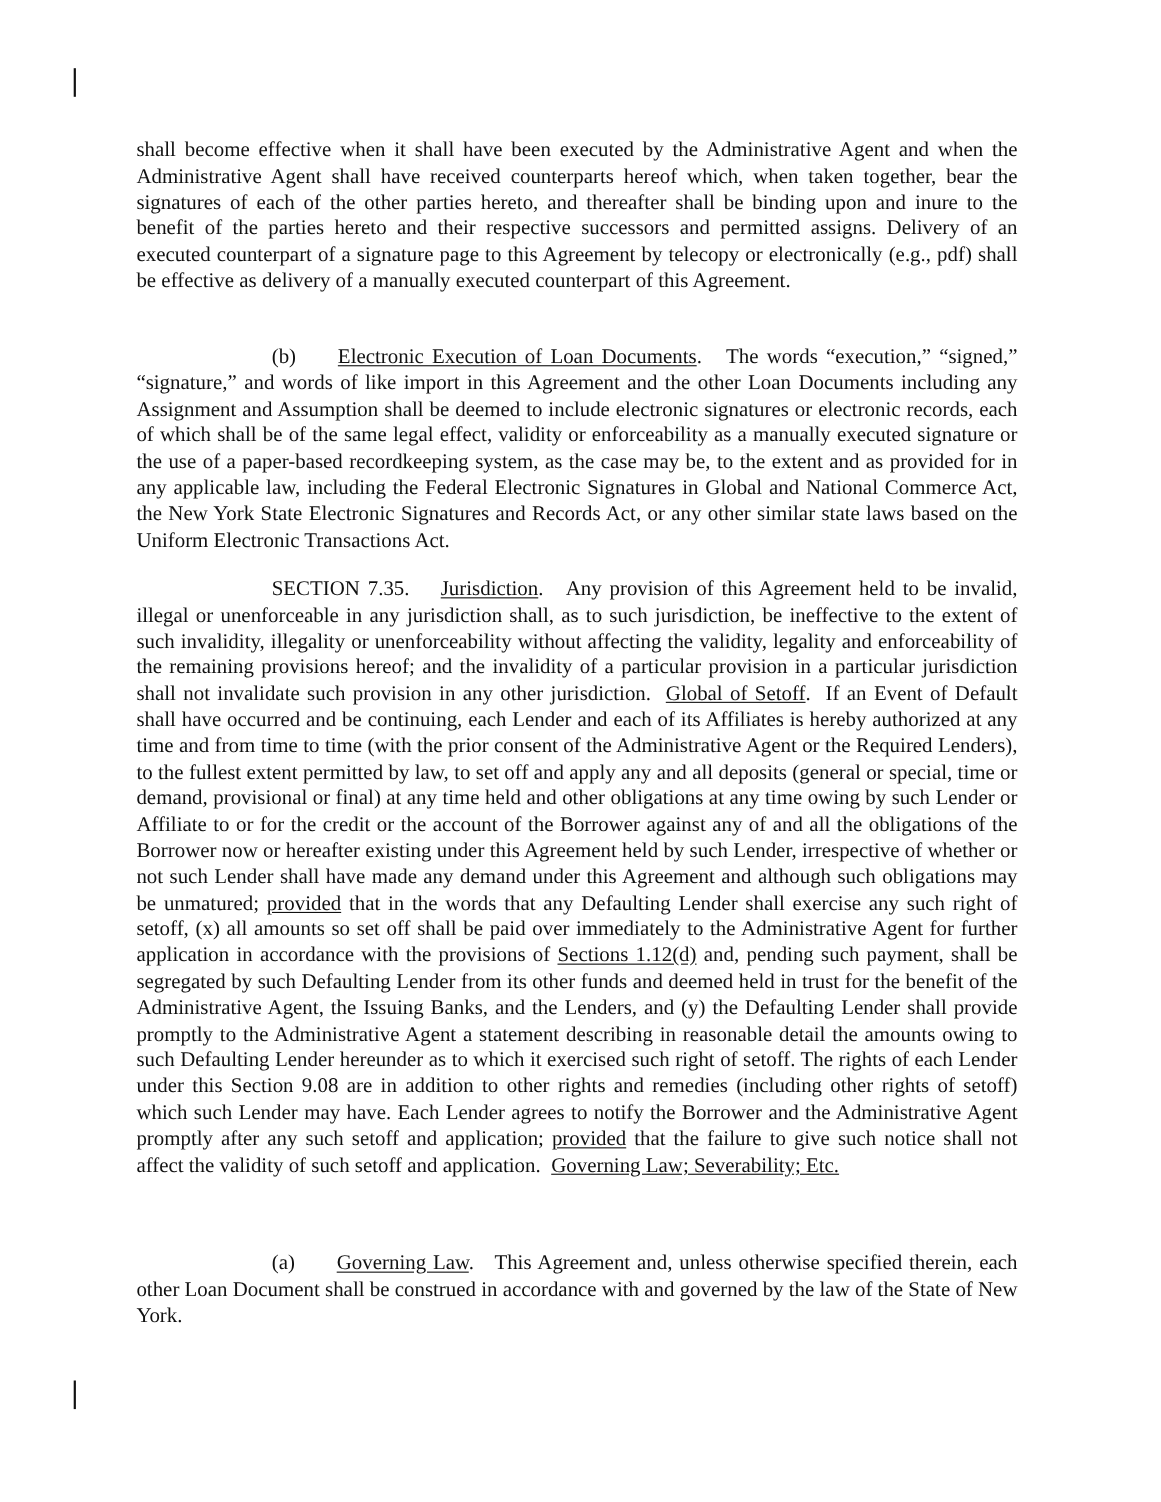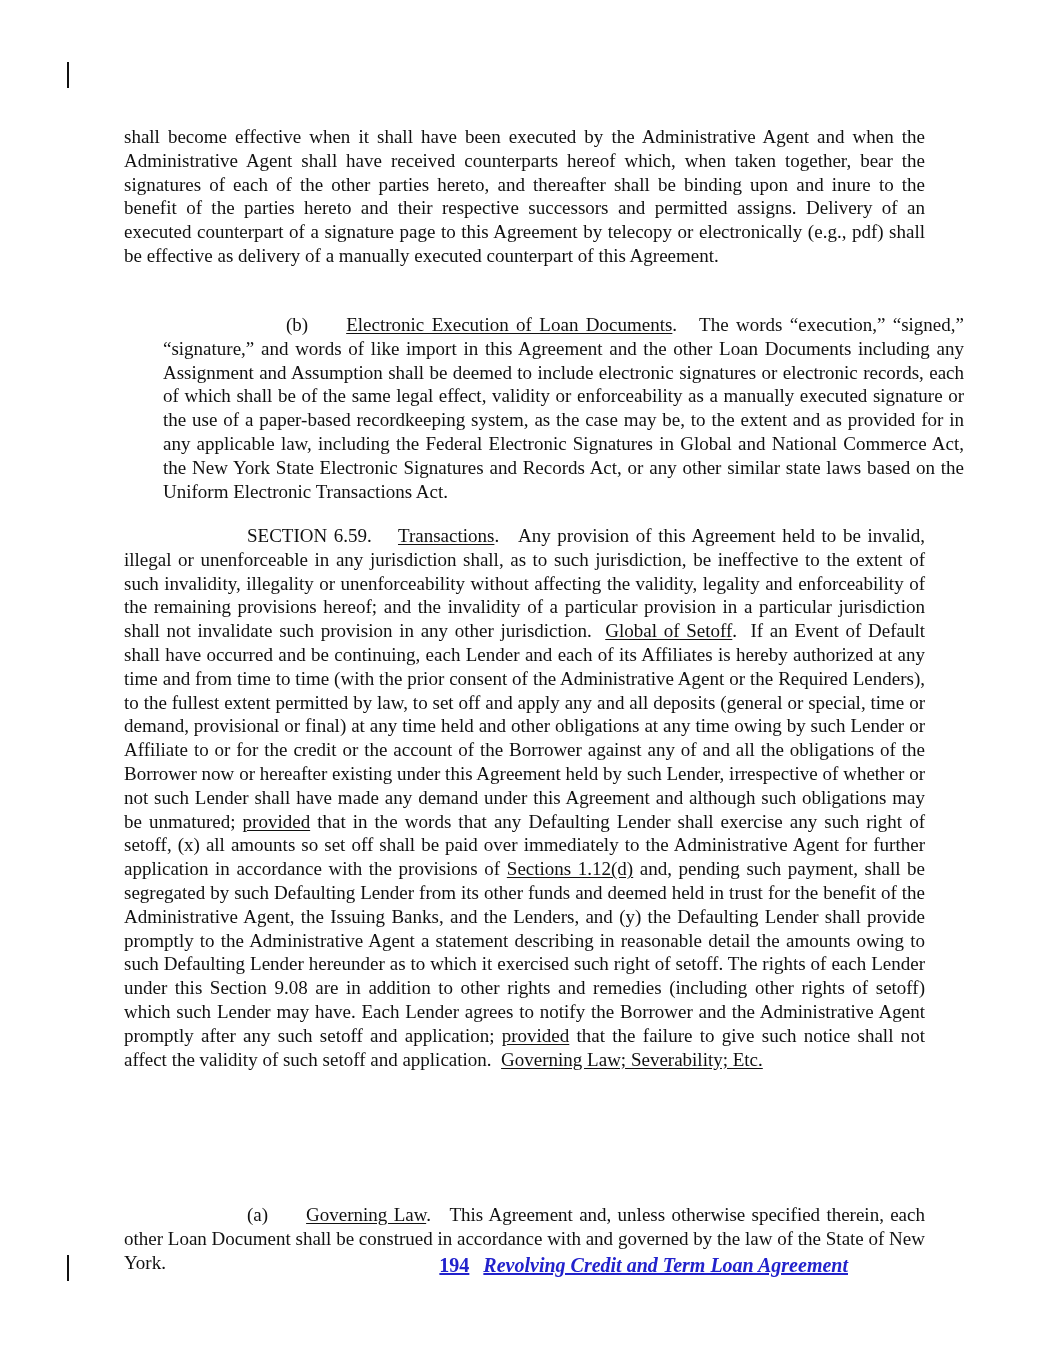--- a/index.html
+++ b/index.html
@@ -11,23 +11,23 @@
   .body-text {
     position: absolute; left: 124px; width: 801px;
     font-family: "Liberation Serif", serif; font-size: 19px; line-height: 23.8px;
     color: #111; text-align: justify;
   }
   .para { margin: 0; text-align: justify; }
   .indent { display: inline-block; width: 123px; }
   .tabgap { display: inline-block; width: 38px; }
   .u { text-decoration: underline; text-underline-offset: 2px; }
   #p1 { top: 125px; }
-  #p2 { top: 313px; margin-left: 39px; }
+  #p2 { top: 313px; }
   #p3 { top: 524px; }
-  #p4 { top: 1203px; }
+  #p4 { top: 1137px; }
   .footer {
     position: absolute; top: 1254px; right: 104px;
     font-family: "Liberation Serif", serif; font-size: 20px; font-weight: bold; color: #2222cc;
     white-space: nowrap;
   }
   .footer a { color: #2222cc; text-decoration: underline; cursor: pointer; }
   .footer .title { font-style: italic; margin-left: 14px; }
 </style>
 </head>
 <body>
@@ -42,22 +42,22 @@
 
   <div class="body-text" id="p2">
     <p class="para">
       <span class="indent"></span><span>(b)</span><span class="tabgap"></span><span class="u">Electronic Execution of Loan Documents</span>.&nbsp;&nbsp;
       <span>The words “execution,” “signed,” “signature,” and words of like import in this Agreement and the other Loan Documents including any Assignment and Assumption shall be deemed to include electronic signatures or electronic records, each of which shall be of the same legal effect, validity or enforceability as a manually executed signature or the use of a paper-based recordkeeping system, as the case may be, to the extent and as provided for in any applicable law, including the Federal Electronic Signatures in Global and National Commerce Act, the New York State Electronic Signatures and Records Act, or any other similar state laws based on the Uniform Electronic Transactions Act.</span>
     </p>
   </div>
 
   <div class="body-text" id="p3">
     <p class="para">
-      <span class="indent"></span><span>SECTION 6.59.</span>&nbsp;&nbsp;&nbsp;
-      <span class="u">Transactions</span>.&nbsp;&nbsp;
+      <span class="indent"></span><span>SECTION 7.35.</span>&nbsp;&nbsp;&nbsp;
+      <span class="u">Jurisdiction</span>.&nbsp;&nbsp;
       <span>Any provision of this Agreement held to be invalid, illegal or unenforceable in any jurisdiction shall, as to such jurisdiction, be ineffective to the extent of such invalidity, illegality or unenforceability without affecting the validity, legality and enforceability of the remaining provisions hereof; and the invalidity of a particular provision in a particular jurisdiction shall not invalidate such provision in any other jurisdiction.</span>&nbsp;
       <span class="u">Global of Setoff</span>.&nbsp;
       <span>If an Event of Default shall have occurred and be continuing, each Lender and each of its Affiliates is hereby authorized at any time and from time to time (with the prior consent of the Administrative Agent or the Required Lenders), to the fullest extent permitted by law, to set off and apply any and all deposits (general or special, time or demand, provisional or final) at any time held and other obligations at any time owing by such Lender or Affiliate to or for the credit or the account of the Borrower against any of and all the obligations of the Borrower now or hereafter existing under this Agreement held by such Lender, irrespective of whether or not such Lender shall have made any demand under this Agreement and although such obligations may be unmatured;</span>
       <span class="u">provided</span>
       <span>that in the words that any Defaulting Lender shall exercise any such right of setoff, (x) all amounts so set off shall be paid over immediately to the Administrative Agent for further application in accordance with the provisions of</span>
       <span class="u">Sections 1.12(d)</span>
       <span>and, pending such payment, shall be segregated by such Defaulting Lender from its other funds and deemed held in trust for the benefit of the Administrative Agent, the Issuing Banks, and the Lenders, and (y) the Defaulting Lender shall provide promptly to the Administrative Agent a statement describing in reasonable detail the amounts owing to such Defaulting Lender hereunder as to which it exercised such right of setoff.  The rights of each Lender under this Section 9.08 are in addition to other rights and remedies (including other rights of setoff) which such Lender may have.  Each Lender agrees to notify the Borrower and the Administrative Agent promptly after any such setoff and application;</span>
       <span class="u">provided</span>
       <span>that the failure to give such notice shall not affect the validity of such setoff and application.</span>&nbsp;
       <span class="u">Governing Law; Severability; Etc.</span>
@@ -66,17 +66,14 @@
 
   <div class="body-text" id="p4">
     <p class="para">
       <span class="indent"></span><span>(a)</span><span class="tabgap"></span><span class="u">Governing Law</span>.&nbsp;&nbsp;
       <span>This Agreement and, unless otherwise specified therein, each other Loan Document shall be construed in accordance with and governed by the law of the State of New York.</span>
     </p>
   </div>
 
   <div class="bar bar-bottom"></div>
 
-  <div class="footer">
-    <a>194</a><a class="title">Revolving Credit and Term Loan Agreement</a>
-  </div>
 
 </div>
 
 </body></html>

